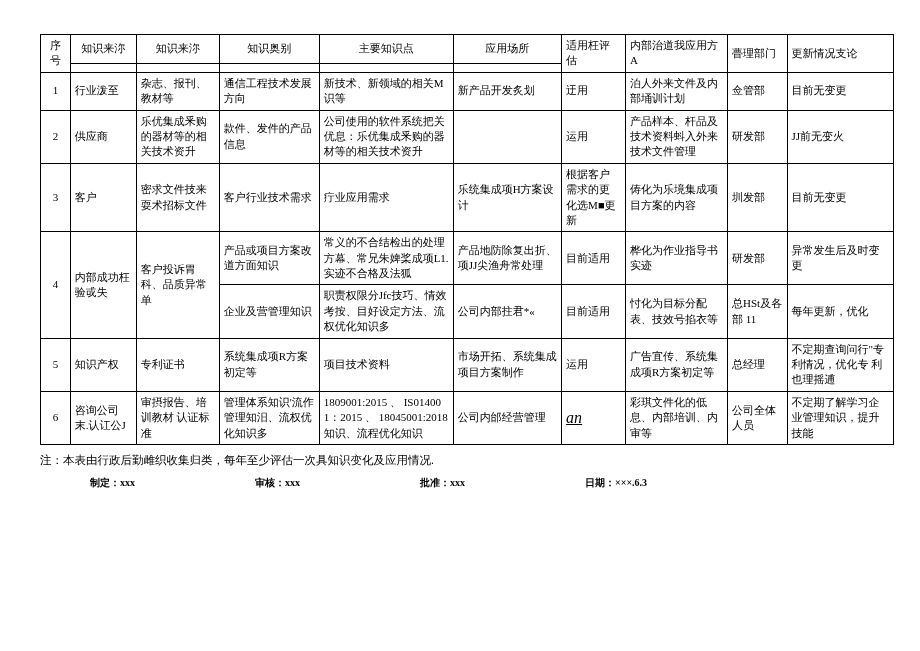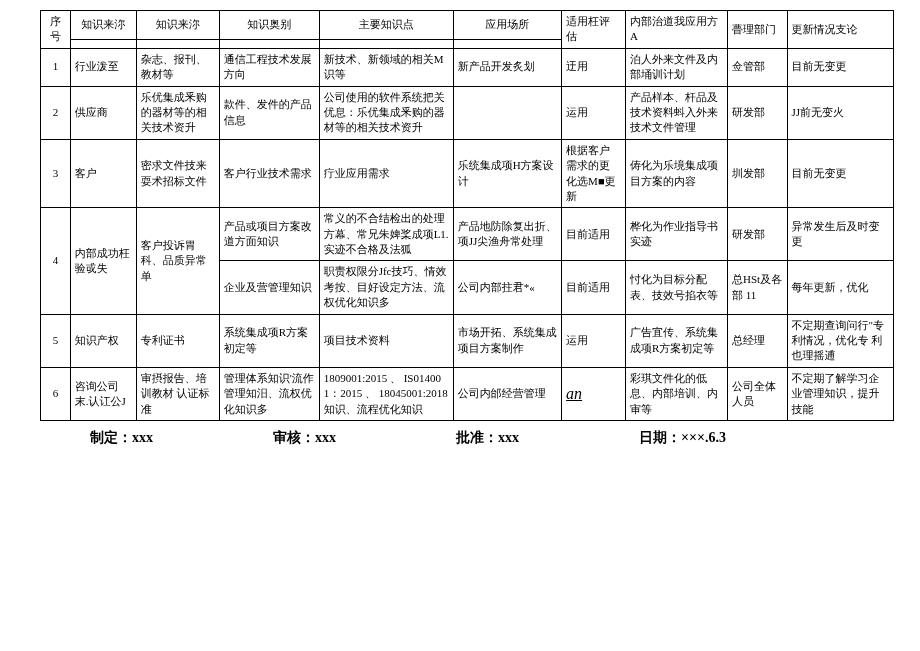--- a/index.html
+++ b/index.html
@@ -5,20 +5,21 @@
     * { box-sizing: border-box; margin: 0; padding: 0; }
     html, body {
       width: 920px;
       background: #fff;
       font-family: "SimSun", "宋体", serif;
       font-size: 11px;
       color: #000;
     }
     .page {
       padding: 10px 26px 10px 40px;
+      margin-top: 24px;
     }
     table {
       border-collapse: collapse;
       width: 100%;
       table-layout: fixed;
     }
     th, td {
       border: 1px solid #000;
       padding: 3px 4px;
       vertical-align: middle;
@@ -37,21 +38,21 @@
     col.c-int   { width: 96px; }
     col.c-dept  { width: 56px; }
     col.c-upd   { width: 100px; }
     .note {
       margin-top: 8px;
       font-size: 11.5px;
     }
     .sigrow {
       margin-top: 8px;
       display: flex;
-      font-size: 14px;
+      font-size: 10px;
       font-weight: bold;
       padding-left: 50px;
     }
     .sigrow .label { font-weight: bold; }
     .sigrow > div { margin-right: 120px; white-space: nowrap; }
     .italic-an { font-style: italic; font-family: "Times New Roman", serif; font-size: 16px; text-decoration: underline; }
   </style>
 </head>
 <body>
 
@@ -181,20 +182,21 @@
 18045001:2018知识、流程优化知识</td>
         <td>公司内邰经营管理</td>
         <td><span class="italic-an">an</span></td>
         <td>彩琪文件化的低息、内部培训、内审等</td>
         <td>公司全体人员</td>
         <td>不定期了解学习企业管理知识，提升技能</td>
       </tr>
     </tbody>
   </table>
 
+  <div class="note">注：本表由行政后勤雌织收集归类，每年至少评估一次具知识变化及应用情况.</div>
 
   <div class="sigrow">
     <div>
       <span class="label">制定：</span><span>xxx</span>
     </div>
     <div>
       <span class="label">审核：</span><span>xxx</span>
     </div>
     <div>
       <span class="label">批准：</span><span>xxx</span>

